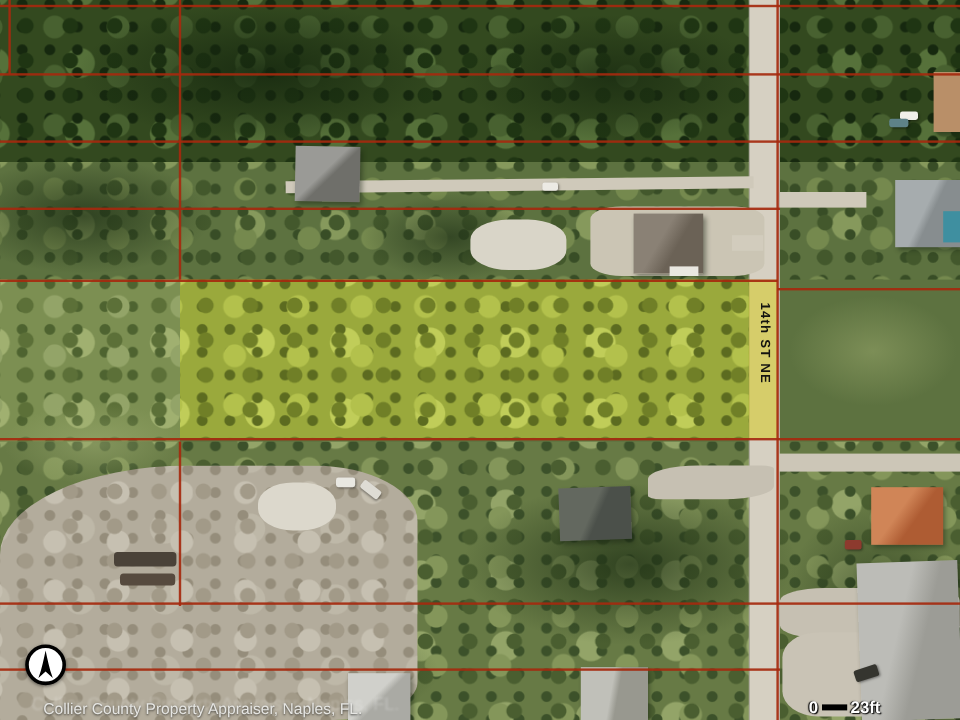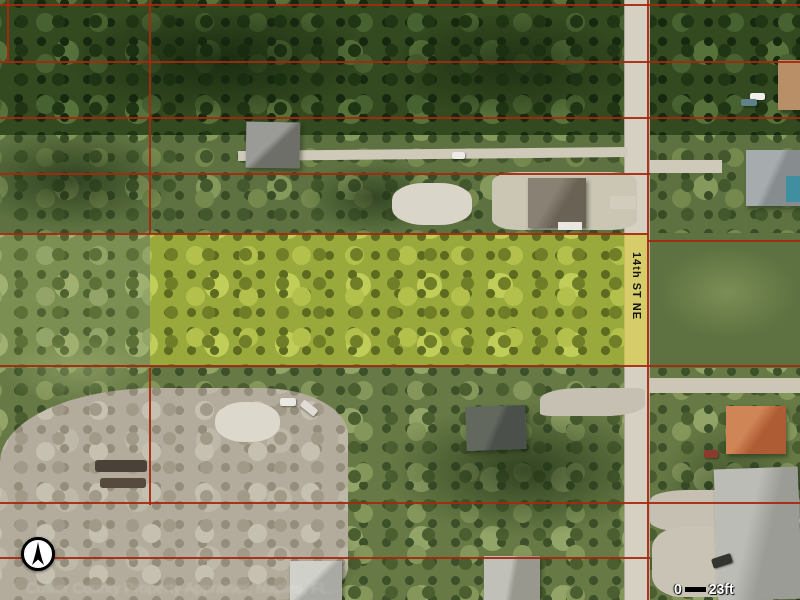--- a/index.html
+++ b/index.html
@@ -112,20 +112,21 @@
 
   <div id="street-label">14th ST NE</div>
 
   <div id="north-arrow">
     <svg width="28" height="28" viewBox="0 0 28 28">
       <path d="M14 2 C15.5 9 17 17 20 25 L14 19.5 L8 25 C11 17 12.5 9 14 2 Z" fill="#000"></path>
     </svg>
   </div>
 
   <div id="attribution-echo">Collier County Property Appraiser, Naples, FL.</div>
+  <div id="attribution">Collier County Property Appraiser, Naples, FL.</div>
 
   <div id="scale-bar">
     <span>0</span>
     <span id="scale-segment"></span>
     <span>23ft</span>
   </div>
 
 </div>
 
 </body></html>

